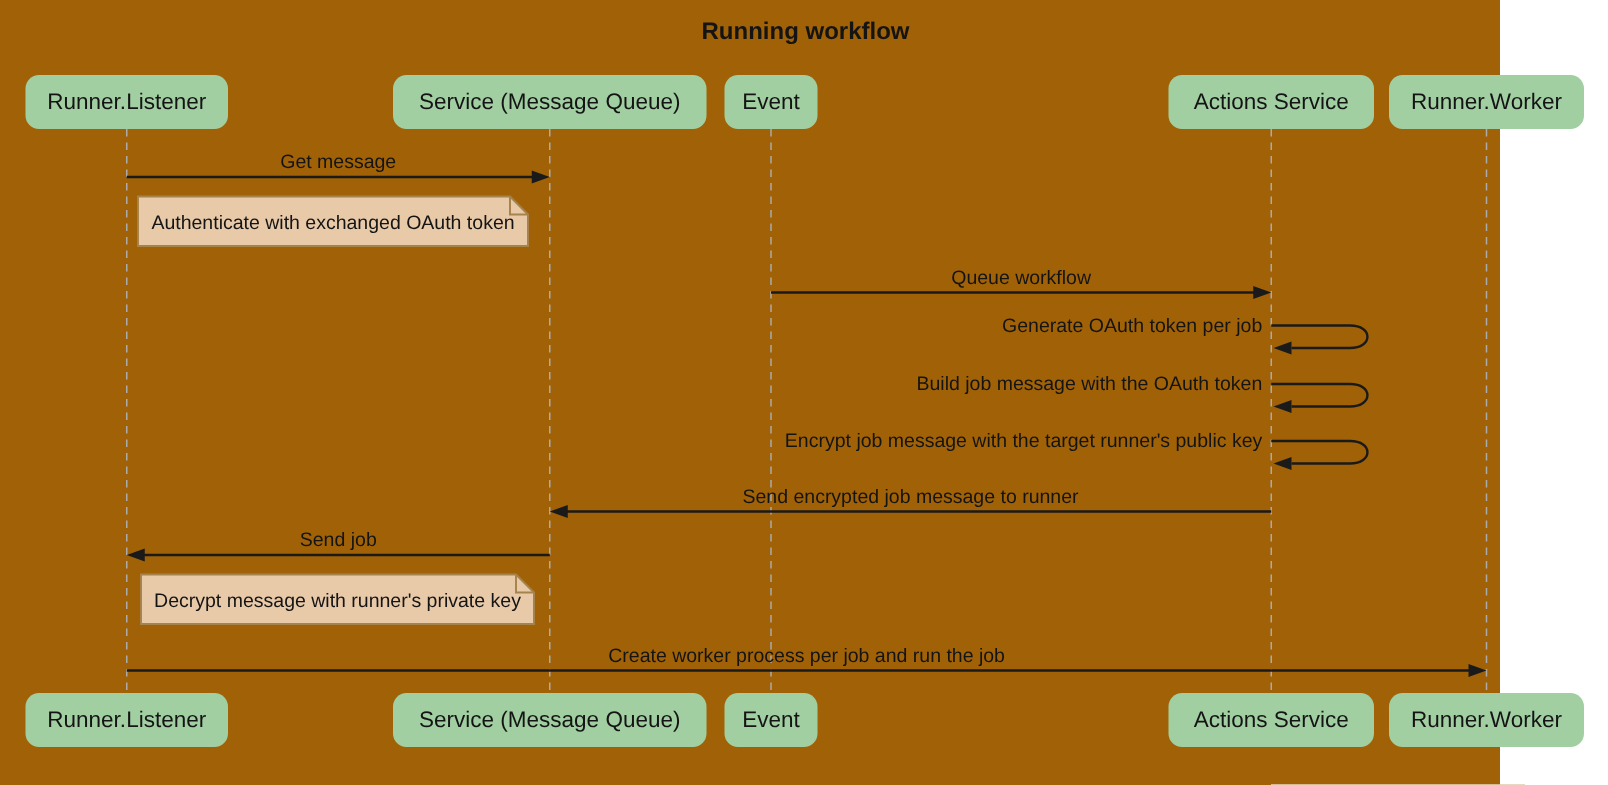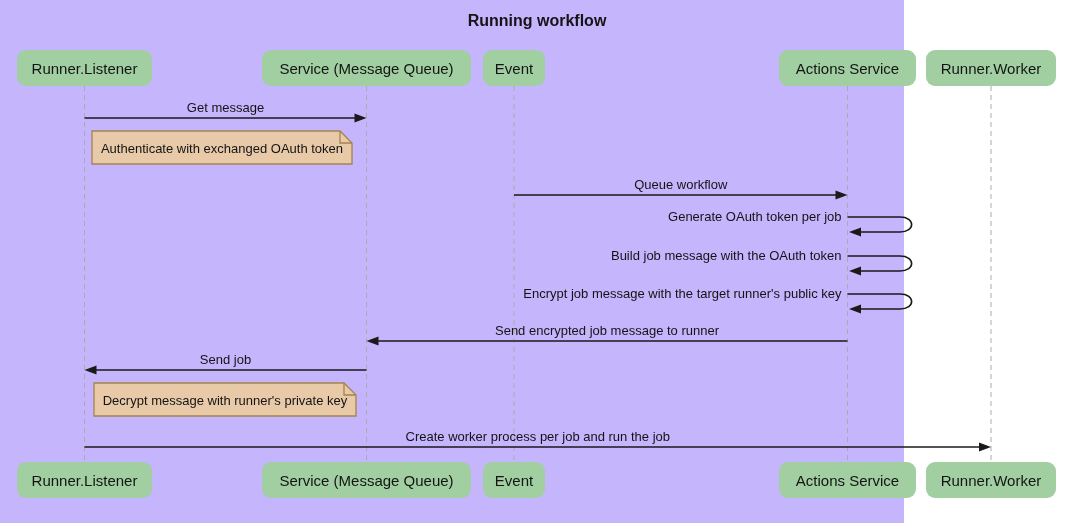--- a/index.html
+++ b/index.html
@@ -1,19 +1,19 @@
 <!DOCTYPE html>
 <html><head>
 <meta charset="utf-8">
 <style>
   html,body { margin:0; padding:0; background:#ffffff; }
   .canvas {
     position:relative;
-    width:904px; height:523px;
-    background:#c4b5fd;
+    width:1000px; height:523px;
+    background:#a16207;
     font-family:"Liberation Sans", sans-serif;
   }
   svg { display:block; }
   svg text {
     font-family:"Liberation Sans", sans-serif;
     fill:#141414;
   }
   .title-label { font-size:16px; font-weight:700; }
   .actor-label { font-size:15px; }
   .msg-label   { font-size:13px; }

